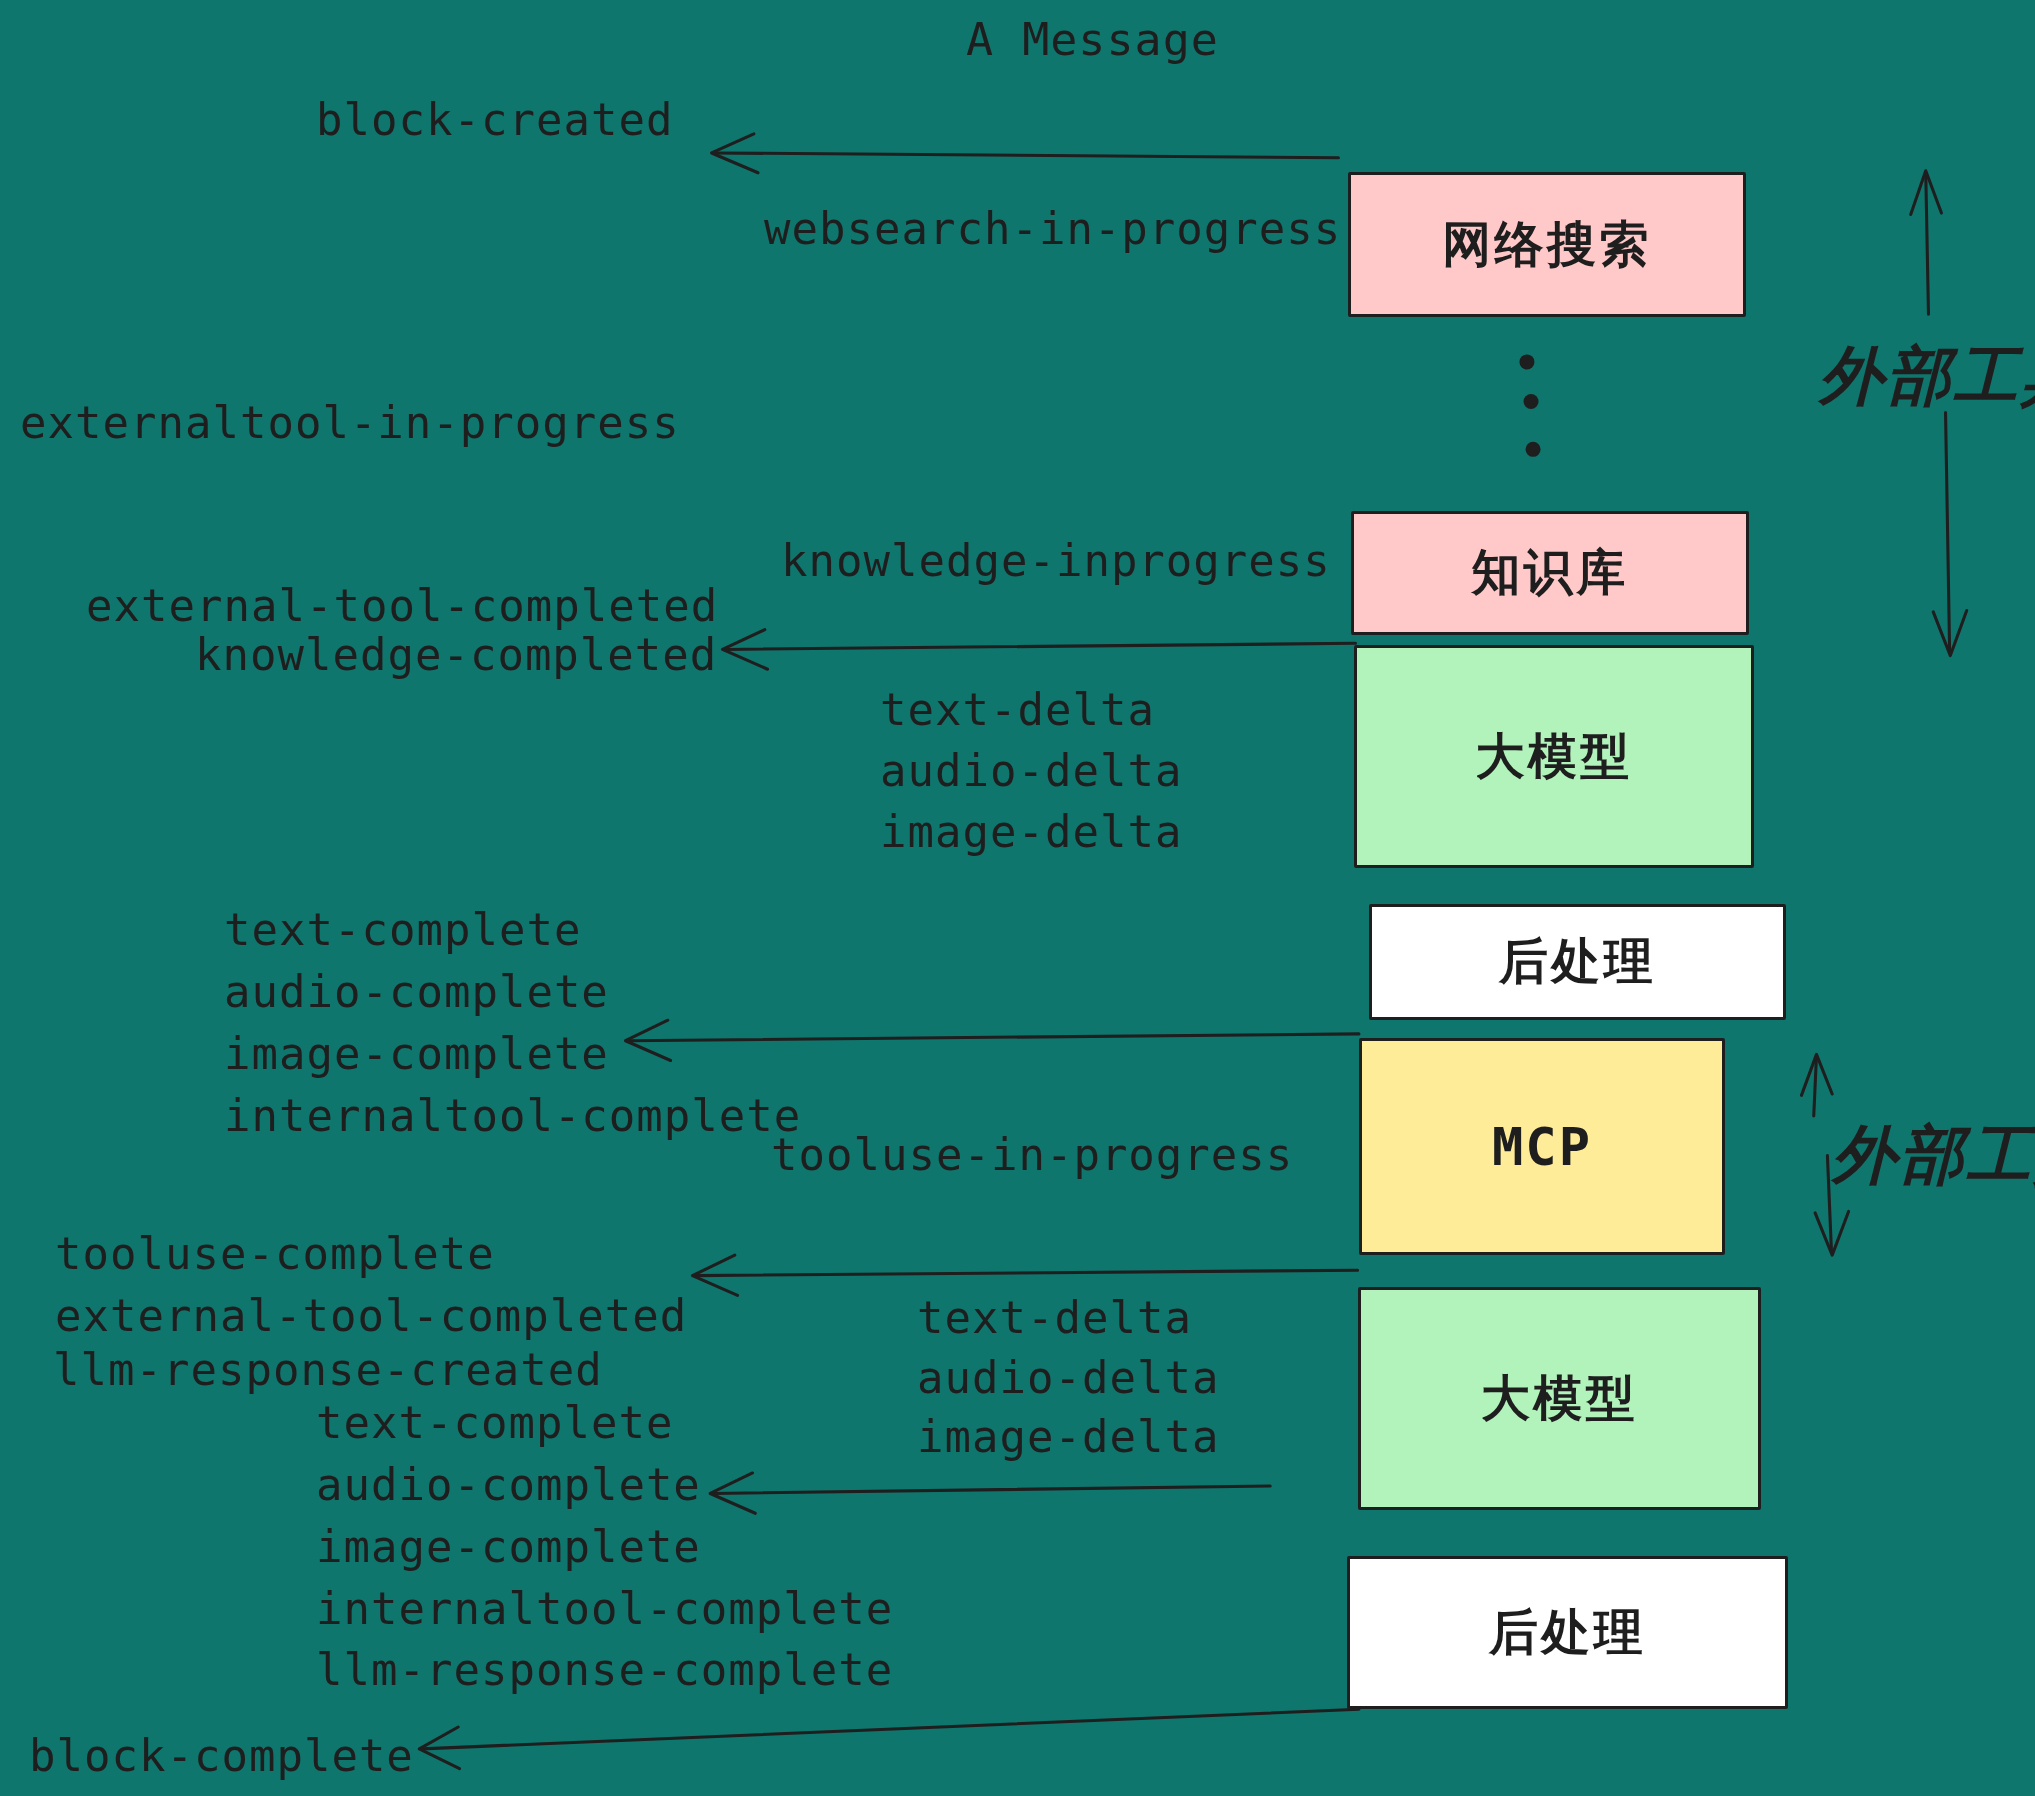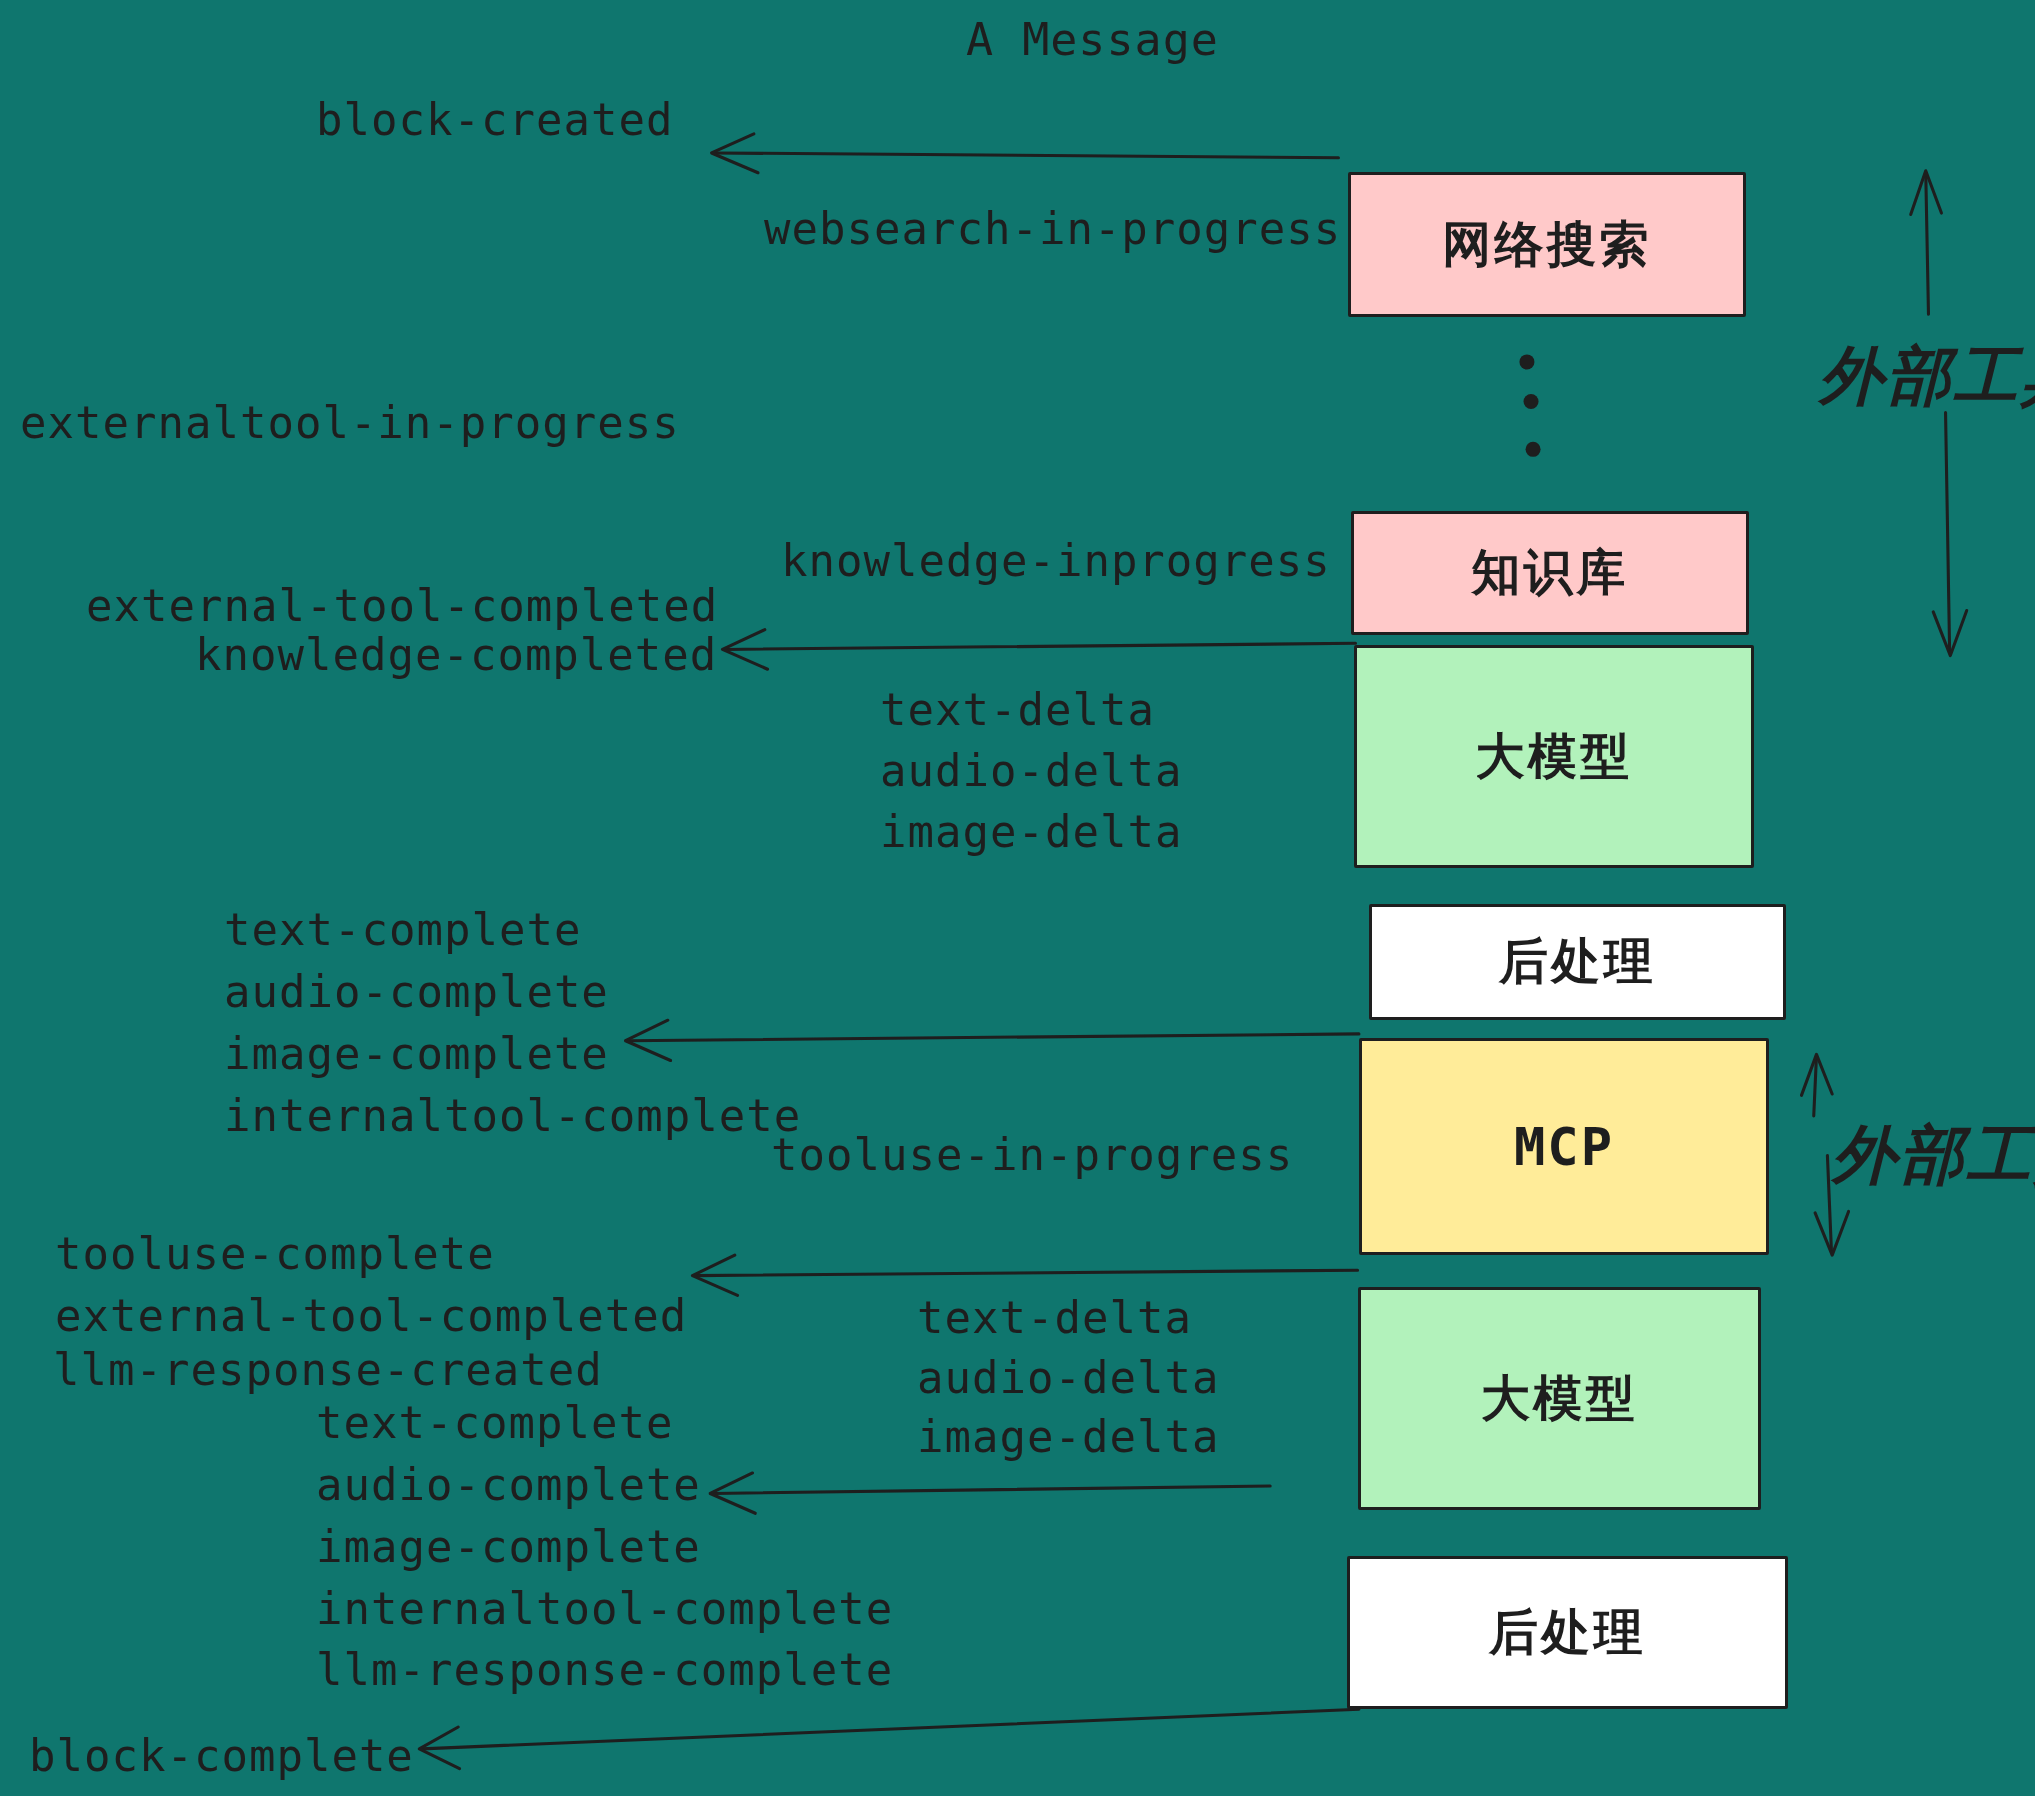--- a/index.html
+++ b/index.html
@@ -126,21 +126,21 @@
   </div>
 
   <div class="box" style="left: 1354px; top: 645px; width: 400px; height: 223px; background: rgb(178, 242, 187);">
     <span class="cjk">大模型</span>
   </div>
 
   <div class="box" style="left: 1369px; top: 904px; width: 417px; height: 116px; background: rgb(255, 255, 255);">
     <span class="cjk">后处理</span>
   </div>
 
-  <div class="box" style="left: 1359px; top: 1038px; width: 410px; height: 217px; background: rgb(255, 236, 153);">
+  <div class="box" style="left: 1359px; top: 1038px; width: 366px; height: 217px; background: rgb(255, 236, 153);">
     <span class="mcp-label">MCP</span>
   </div>
 
   <div class="box" style="left: 1358px; top: 1287px; width: 403px; height: 223px; background: rgb(178, 242, 187);">
     <span class="cjk">大模型</span>
   </div>
 
   <div class="box" style="left: 1347px; top: 1556px; width: 441px; height: 153px; background: rgb(255, 255, 255);">
     <span class="cjk">后处理</span>
   </div>

